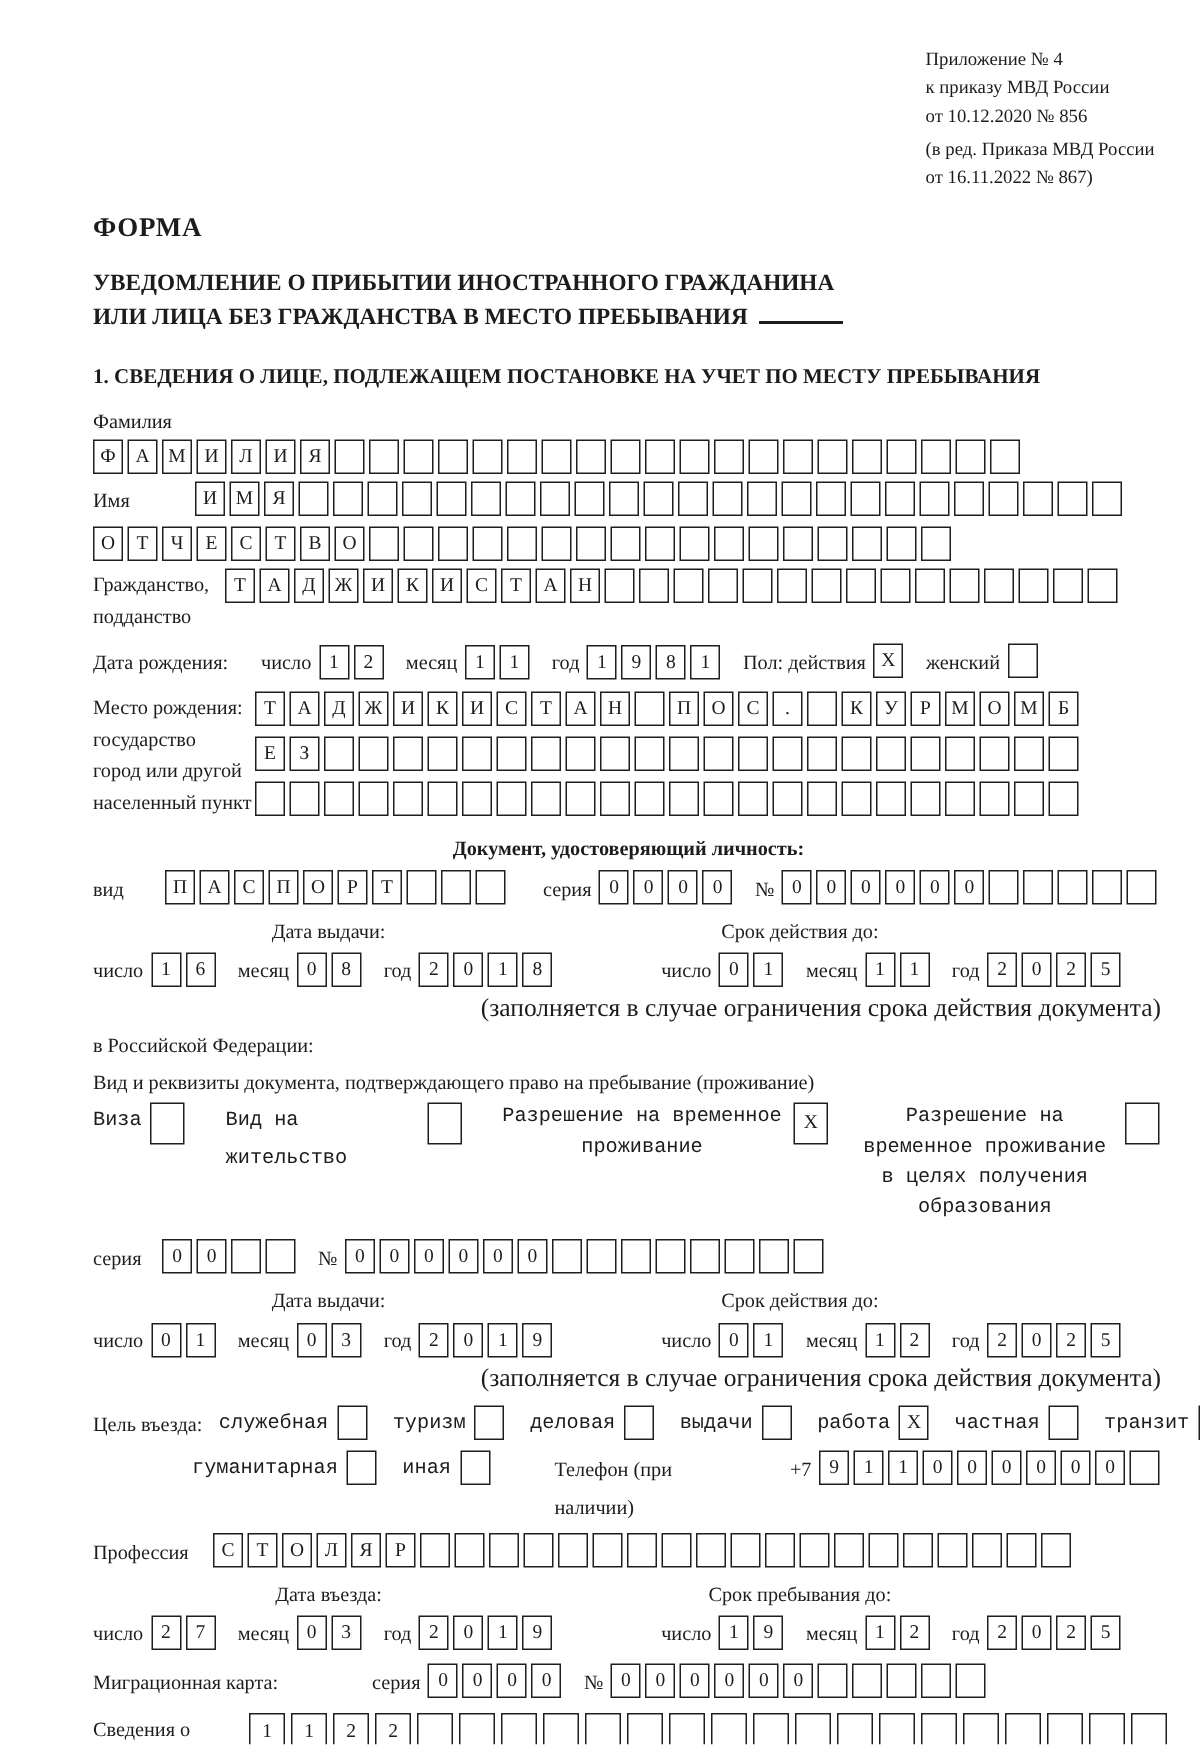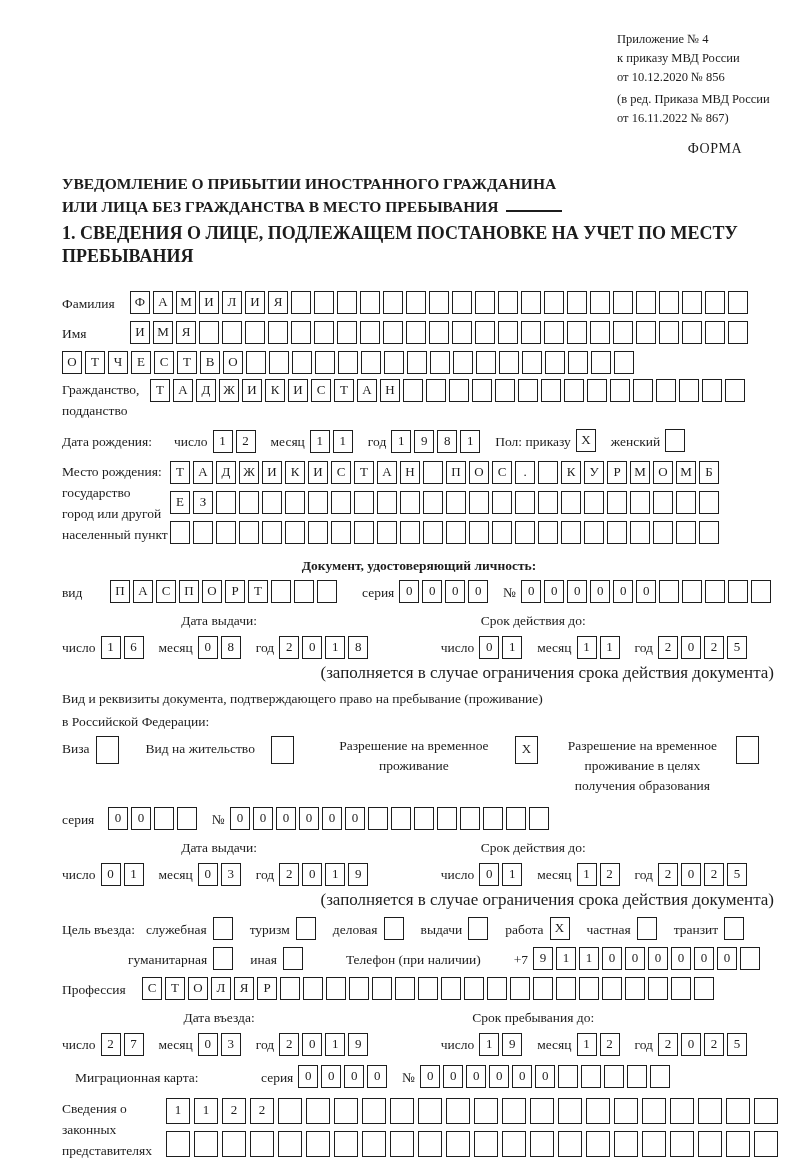--- a/index.html
+++ b/index.html
@@ -5,24 +5,24 @@
   html,body{margin:0;padding:0;background:#fff;}
   .page{
     position:relative;width:800px;height:1163px;box-sizing:border-box;
     background:#fff;color:#1c1c1c;overflow:hidden;
     font-family:"Liberation Serif","DejaVu Serif",serif;
     font-size:13.5px;line-height:1.25;
     padding:30px 24px 10px 62px;
   }
   .annex{margin-left:555px;width:190px;font-size:12.5px;line-height:1.5;}
   .annex .gap{margin-top:4px;}
-  .forma{margin:12px 34px 0 0;text-align:right;font-weight:normal;font-size:14px;letter-spacing:.5px;}
+  .forma{margin:12px 34px 0 0;font-weight:bold;font-size:18px;letter-spacing:.5px;}
   .title{margin-top:16px;font-weight:bold;font-size:15.5px;line-height:1.45;}
   .uline{display:inline-block;width:56px;height:13px;border-bottom:2px solid #1c1c1c;margin-left:8px;}
-  .sect{margin-top:4px;font-weight:bold;font-size:18px;}
+  .sect{margin-top:20px;font-weight:bold;font-size:14px;}
   .frow{display:flex;align-items:flex-start;margin-top:5px;}
   .flabel{flex:none;line-height:25px;}
   .w68{width:68px;}  .w108{width:108px;}  .w88{width:88px;}
   .cells{display:inline-flex;flex:none;}
   .cell{
     display:inline-block;box-sizing:border-box;flex:none;
     width:20px;height:23px;border:1.6px solid #1e1e1e;margin-right:3px;
     text-align:center;font-size:13px;line-height:19px;background:#fff;
   }
   .tallbox{width:23px;height:28px;line-height:24px;}
@@ -30,21 +30,21 @@
   .stack3 .frow{margin-top:0;margin-bottom:7px;}
   .center-bold{text-align:center;font-weight:bold;margin-top:7px;}
   .dlbl{margin:0 5px 0 12px;line-height:25px;}
   .dlbl.first{margin-left:0;}
   .dgroup{display:inline-flex;align-items:center;}
   .dates{justify-content:space-between;padding-right:26px;}
   .heads{margin-top:8px;}
   .heads span{display:inline-block;width:44%;text-align:center;}
   .note{text-align:right;font-size:17px;margin-top:2px;padding-right:2px;}
   .opt{display:inline-flex;align-items:flex-start;margin-right:14px;}
-  .opt .optlabel{line-height:25px;margin-right:6px;}
+  .opt .optlabel{line-height:25px;margin-right:6px;font-family:Liberation Mono, monospace;}
   .optlabel.c2{width:190px;text-align:center;line-height:1.5;}
   .optlabel.c3{width:175px;text-align:center;line-height:1.5;}
   .indent66{margin-left:66px;}
   .reps{display:flex;align-items:flex-start;margin-top:8px;}
   .reps .mlabels{width:104px;flex:none;line-height:22px;}
   .repcells .cell{width:24px;height:26px;line-height:22px;margin-right:4px;}
   .repcells{margin-bottom:7px;}
   .nowrap{white-space:nowrap;}
 </style>
 </head>
@@ -61,21 +61,21 @@
   </div>
   <div class="forma">ФОРМА</div>
 
   <div class="title">
     <div>УВЕДОМЛЕНИЕ О ПРИБЫТИИ ИНОСТРАННОГО ГРАЖДАНИНА</div>
     <div><span>ИЛИ ЛИЦА БЕЗ ГРАЖДАНСТВА В МЕСТО ПРЕБЫВАНИЯ</span><span class="uline"></span></div>
   </div>
 
   <div class="sect">1. СВЕДЕНИЯ О ЛИЦЕ, ПОДЛЕЖАЩЕМ ПОСТАНОВКЕ НА УЧЕТ ПО МЕСТУ ПРЕБЫВАНИЯ</div>
 
-  <div class="frow" style="margin-top:24px;">
+  <div class="frow" style="margin-top:7px;flex-direction:column;">
     <span class="flabel w68">Фамилия</span>
     <span class="cells">
         <span class="cell">Ф</span>
         <span class="cell">А</span>
         <span class="cell">М</span>
         <span class="cell">И</span>
         <span class="cell">Л</span>
         <span class="cell">И</span>
         <span class="cell">Я</span>
         <span class="cell"></span>
@@ -213,21 +213,21 @@
           <span class="cell">1</span>
         </span>
       <span class="dlbl">год</span>
       <span class="cells">
           <span class="cell">1</span>
           <span class="cell">9</span>
           <span class="cell">8</span>
           <span class="cell">1</span>
         </span>
     </span>
-    <span class="dlbl">Пол: приказу</span>
+    <span class="dlbl">Пол: действия</span>
     <span class="cell">X</span>
     <span class="dlbl">женский</span>
     <span class="cell"></span>
   </div>
 
   <div class="frow" style="margin-top:7px;">
     <span class="flabel w108 mlabels">
       <div>Место рождения:</div>
       <div>государство</div>
       <div>город или другой</div>
@@ -400,22 +400,22 @@
       <span class="cells">
           <span class="cell">2</span>
           <span class="cell">0</span>
           <span class="cell">2</span>
           <span class="cell">5</span>
         </span>
     </span>
   </div>
   <div class="note">(заполняется в случае ограничения срока действия документа)</div>
 
+  <div style="margin-top:6px;">в Российской Федерации:</div>
   <div style="margin-top:8px;">Вид и реквизиты документа, подтверждающего право на пребывание (проживание)</div>
-  <div style="margin-top:6px;">в Российской Федерации:</div>
 
   <div class="frow">
     <span class="opt" style="margin-right:24px;">
       <span class="optlabel">Виза</span>
       <span class="cell tallbox"></span>
     </span>
     <span class="opt" style="margin-right:22px;">
       <span class="optlabel" style="margin-right:16px;">Вид на жительство</span>
       <span class="cell tallbox"></span>
     </span>
@@ -630,21 +630,21 @@
       <span class="dlbl">год</span>
       <span class="cells">
           <span class="cell">2</span>
           <span class="cell">0</span>
           <span class="cell">2</span>
           <span class="cell">5</span>
         </span>
     </span>
   </div>
 
-  <div class="frow" style="margin-top:8px;margin-left:13px;">
+  <div class="frow" style="margin-top:8px;">
     <span class="flabel" style="width:168px;">Миграционная карта:</span>
     <span class="dlbl" style="margin-left:18px;">серия</span>
     <span class="cells">
         <span class="cell">0</span>
         <span class="cell">0</span>
         <span class="cell">0</span>
         <span class="cell">0</span>
       </span>
     <span class="dlbl">№</span>
     <span class="cells">

